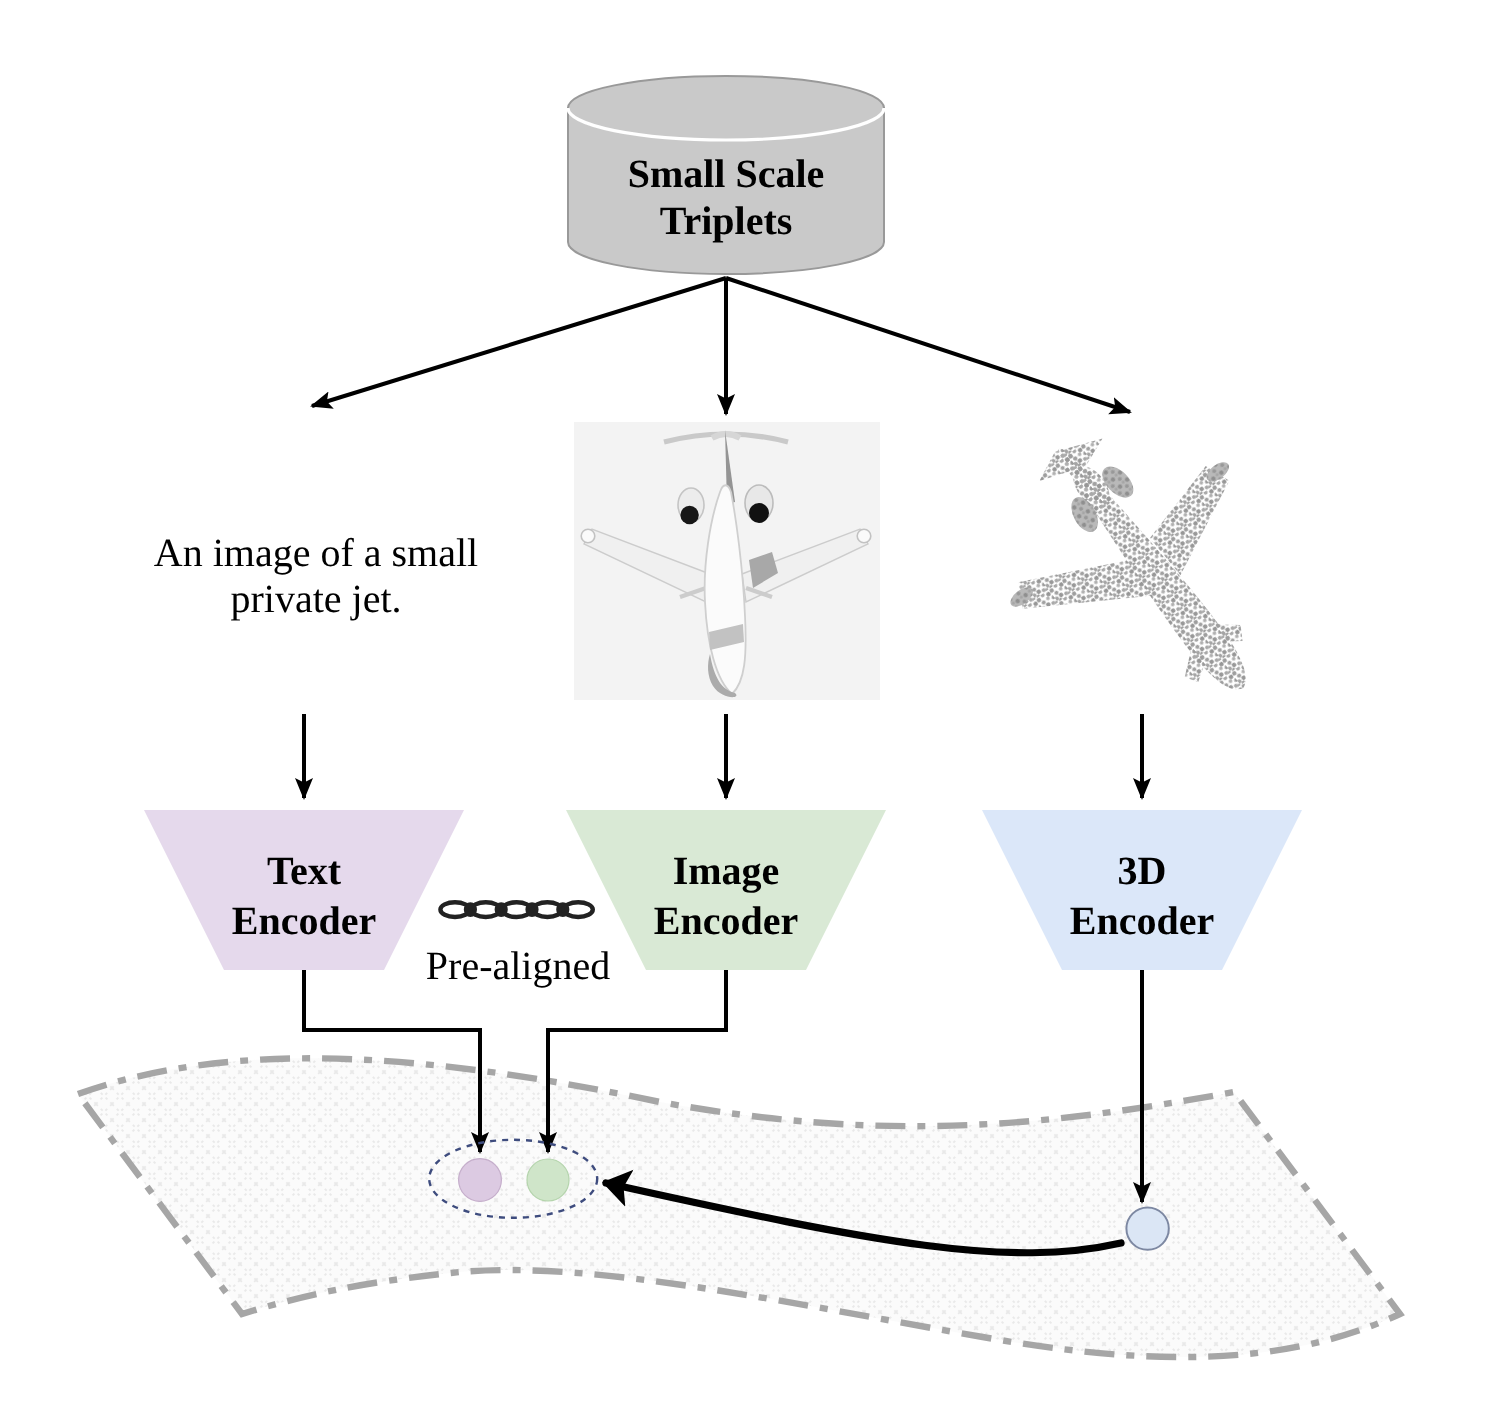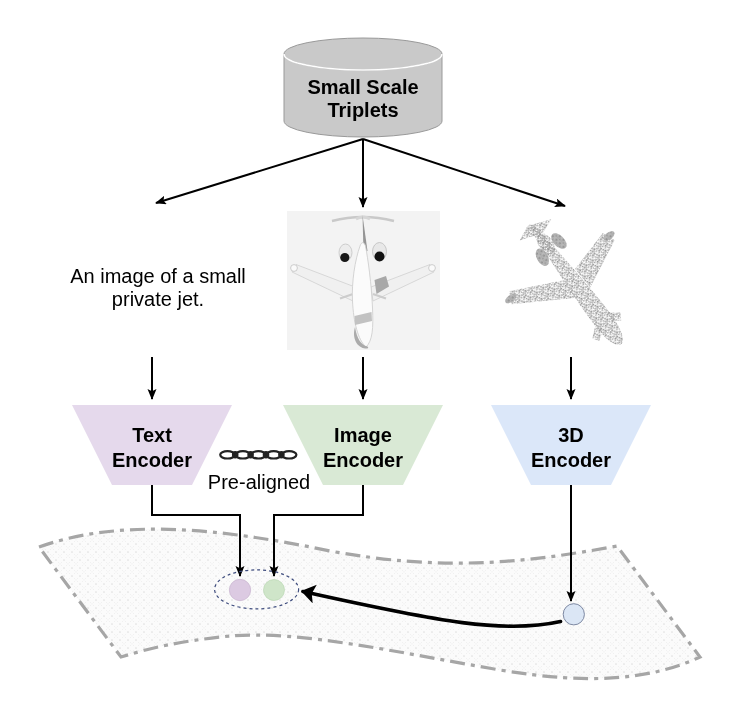--- a/index.html
+++ b/index.html
@@ -1,17 +1,17 @@
 <!DOCTYPE html>
 <html><head>
 <meta charset="utf-8">
 <style>
   html,body{margin:0;padding:0;background:#ffffff;}
   #stage{position:relative;width:752px;height:704px;background:#ffffff;overflow:hidden;
-         font-family:Liberation Sans, sans-serif;}
+         font-family:Liberation Serif, serif;}
   svg{position:absolute;left:0;top:0;}
 </style>
 </head>
 <body>
 <div id="stage">
 <svg width="752" height="704" viewBox="0 0 752 704">
 <defs>
   <marker id="ah" markerUnits="userSpaceOnUse" markerWidth="13" markerHeight="11" refX="10" refY="4.5" orient="auto">
     <path d="M0,0 L11,4.5 L0,9 L2.2,4.5 Z" fill="#000"></path>
   </marker>

